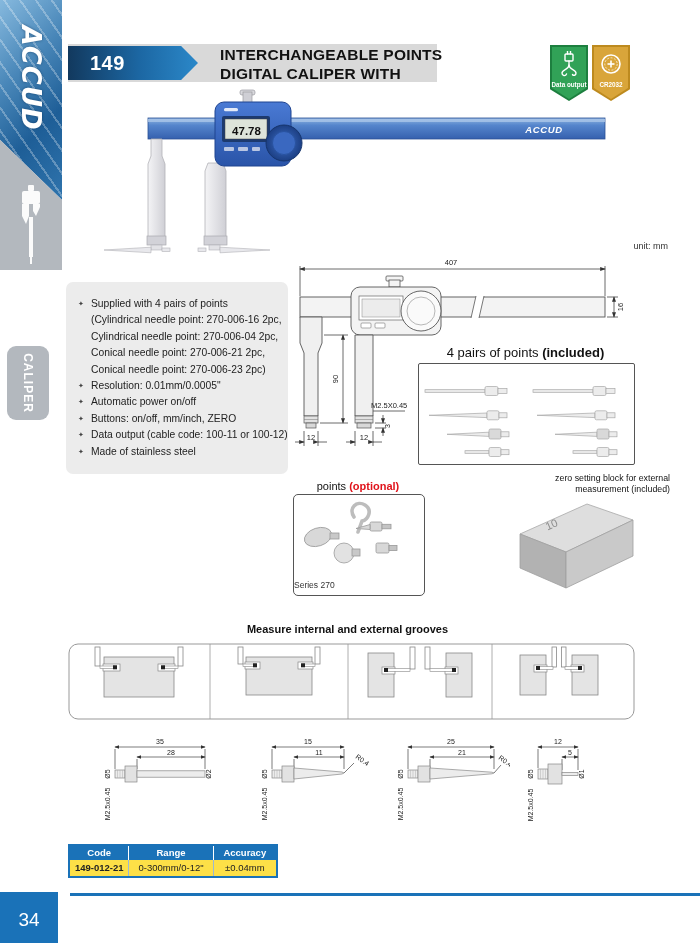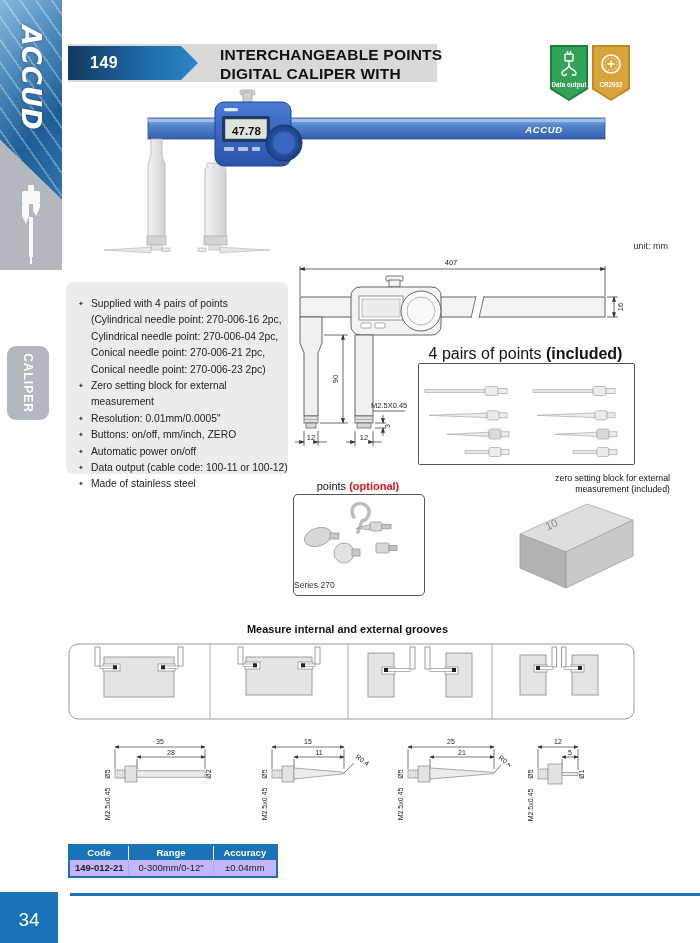--- a/index.html
+++ b/index.html
@@ -23,51 +23,51 @@
   .page-box{left:0;top:892px;width:58px;height:51px;background:#1a72b8;}
   .page-box span{position:absolute;left:50%;top:17px;transform:translateX(-50%);
     color:#fff;font-size:19px;text-align:center;}
   .bottom-rule{left:70px;top:893px;width:630px;height:3px;background:#1a72b8;}
   
   .hd-bar{left:68px;top:44px;width:369px;height:38px;background:#d9d9d9;}
   .hd-arrow{left:68px;top:46px;width:130px;height:34px;
     background:linear-gradient(90deg,#12395e 0%,#1c67a3 55%,#2b88c9 100%);
     clip-path:polygon(0 0,87% 0,100% 50%,87% 100%,0 100%);}
   .hd-arrow span{position:absolute;left:22px;top:0;line-height:34px;color:#fff;
-    font-weight:bold;font-size:16px;letter-spacing:.5px;}
+    font-weight:bold;font-size:20px;letter-spacing:.5px;}
   .hd-title{left:220px;top:45px;font-size:15.5px;font-weight:bold;line-height:19px;
     color:#111;letter-spacing:.2px;}
   .badge{top:45px;width:38px;height:56px;}
   .badge .outer{position:absolute;inset:0;clip-path:polygon(0 0,100% 0,100% 79%,50% 100%,0 79%);}
   .badge .inner{position:absolute;left:2px;right:2px;top:2px;bottom:2px;
     clip-path:polygon(0 0,100% 0,100% 79%,50% 100%,0 79%);}
   .badge .blabel{position:absolute;left:0;width:100%;top:36px;text-align:center;
     color:#fff;font-size:6.3px;font-weight:bold;}
   .badge svg{position:absolute;left:50%;top:6px;transform:translateX(-50%);}
   #badge-green .outer{background:#1d7f3f;} #badge-green .inner{background:#31a257;}
   #badge-gold .outer{background:#bd8a1f;} #badge-gold .inner{background:#d9a53a;}
   
   .features{left:66px;top:282px;width:222px;height:192px;background:#ececec;border-radius:7px;
     padding:14px 0 0 12px;box-sizing:border-box;font-size:10.3px;color:#222;}
   .feat-row{display:flex;line-height:16.4px;}
   .feat-row .bullet{width:13px;font-size:7px;color:#444;flex:none;}
   .feat-row.sub{margin-left:13px;}
   
   .unit-label{left:538px;top:241px;width:130px;font-size:9px;color:#333;text-align:right;}
-  .inc-label{left:418px;top:345px;width:215px;text-align:center;font-size:16px;color:#111;}
+  .inc-label{left:418px;top:345px;width:215px;text-align:center;font-size:13px;color:#111;}
   .inc-label b{font-weight:bold;}
   .inc-box{left:418px;top:363px;width:215px;height:100px;border:1px solid #555;border-radius:2px;background:#fff;}
   .opt-label{left:293px;top:480px;width:130px;text-align:center;font-size:11px;color:#111;}
   .opt-label b{color:#e0131b;font-weight:bold;}
   .opt-box{left:293px;top:494px;width:130px;height:100px;border:1px solid #555;border-radius:5px;background:#fff;}
   .series-label{position:absolute;left:0;width:100%;bottom:5px;font-size:8.5px;color:#333;}
   .zb-label{left:500px;top:473px;width:170px;text-align:right;font-size:8.8px;line-height:10.5px;color:#111;}
   .grooves-title{left:64px;top:623px;width:567px;text-align:center;font-size:11px;font-weight:bold;color:#111;}
   
-  .spec{left:68px;top:844px;width:210px;border:2px solid #1a72b8;box-sizing:border-box;background:#c4b5fd;}
+  .spec{left:68px;top:844px;width:210px;border:2px solid #1a72b8;box-sizing:border-box;background:#fde047;}
   .spec .hrow{display:flex;background:#1a72b8;height:14px;}
   .spec .hrow div{color:#fff;font-size:9.5px;font-weight:bold;text-align:center;line-height:14px;
     border-right:1px solid #fff;box-sizing:border-box;}
   .spec .drow{display:flex;height:16px;justify-content:space-between;}
   .spec .drow div{font-size:9.5px;text-align:center;line-height:16px;color:#222;
     border-right:1px solid #9bb8d4;box-sizing:border-box;}
   .spec .c1{width:60px;} .spec .c2{width:85px;} .spec .c3{width:63px;border-right:none!important;}
   .spec .code{font-weight:bold;color:#111;}
   svg text{font-family:"Liberation Sans",sans-serif;}
   .dimt{font-size:7.5px;fill:#222;}
@@ -216,33 +216,29 @@
         <span>Cylindrical needle point: 270-006-04 2pc,</span>
       </div>
     <div class="feat-row sub">
         <span>Conical needle point: 270-006-21 2pc,</span>
       </div>
     <div class="feat-row sub">
         <span>Conical needle point: 270-006-23 2pc)</span>
       </div>
     <div class="feat-row">
         <span class="bullet">✦</span>
-        <span>Zero setting block for external measurement</span>
+        <span>Resolution: 0.01mm/0.0005"</span>
       </div>
     <div class="feat-row">
         <span class="bullet">✦</span>
-        <span>Resolution: 0.01mm/0.0005"</span>
+        <span>Automatic power on/off</span>
       </div>
     <div class="feat-row">
         <span class="bullet">✦</span>
         <span>Buttons: on/off, mm/inch, ZERO</span>
-      </div>
-    <div class="feat-row">
-        <span class="bullet">✦</span>
-        <span>Automatic power on/off</span>
       </div>
     <div class="feat-row">
         <span class="bullet">✦</span>
         <span>Data output (cable code: 100-11 or 100-12)</span>
       </div>
     <div class="feat-row">
         <span class="bullet">✦</span>
         <span>Made of stainless steel</span>
       </div>
   </div>

